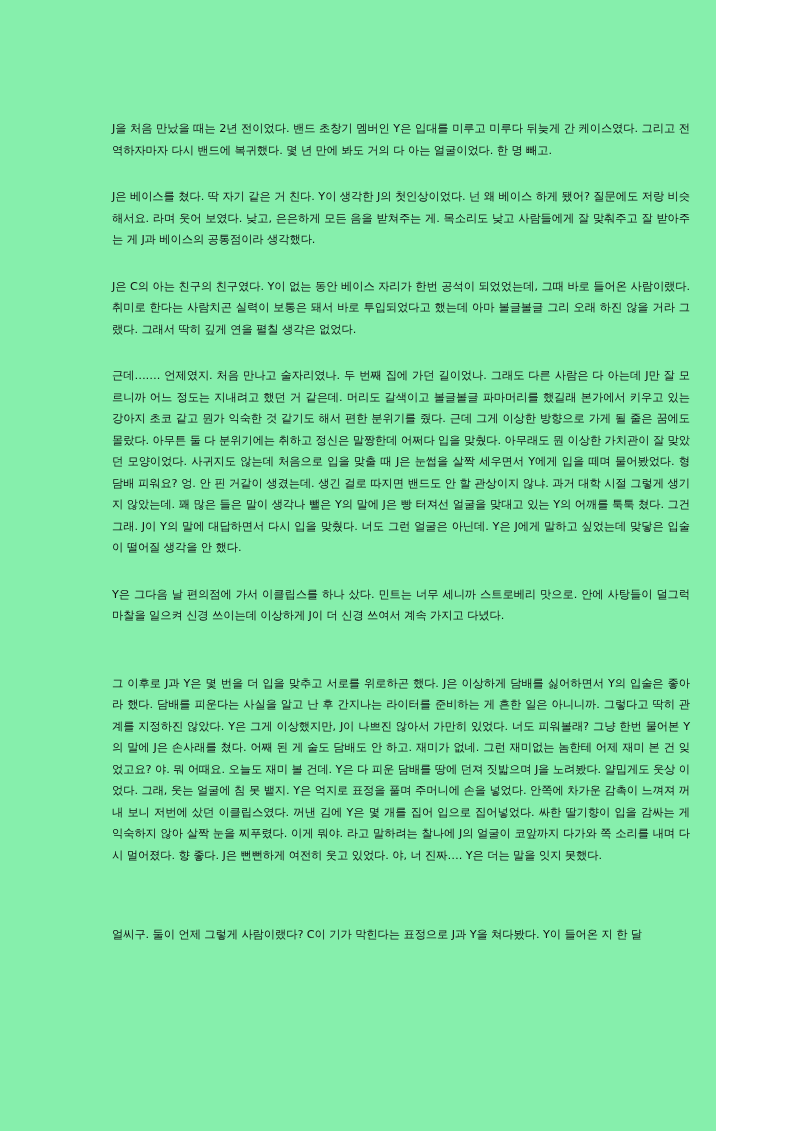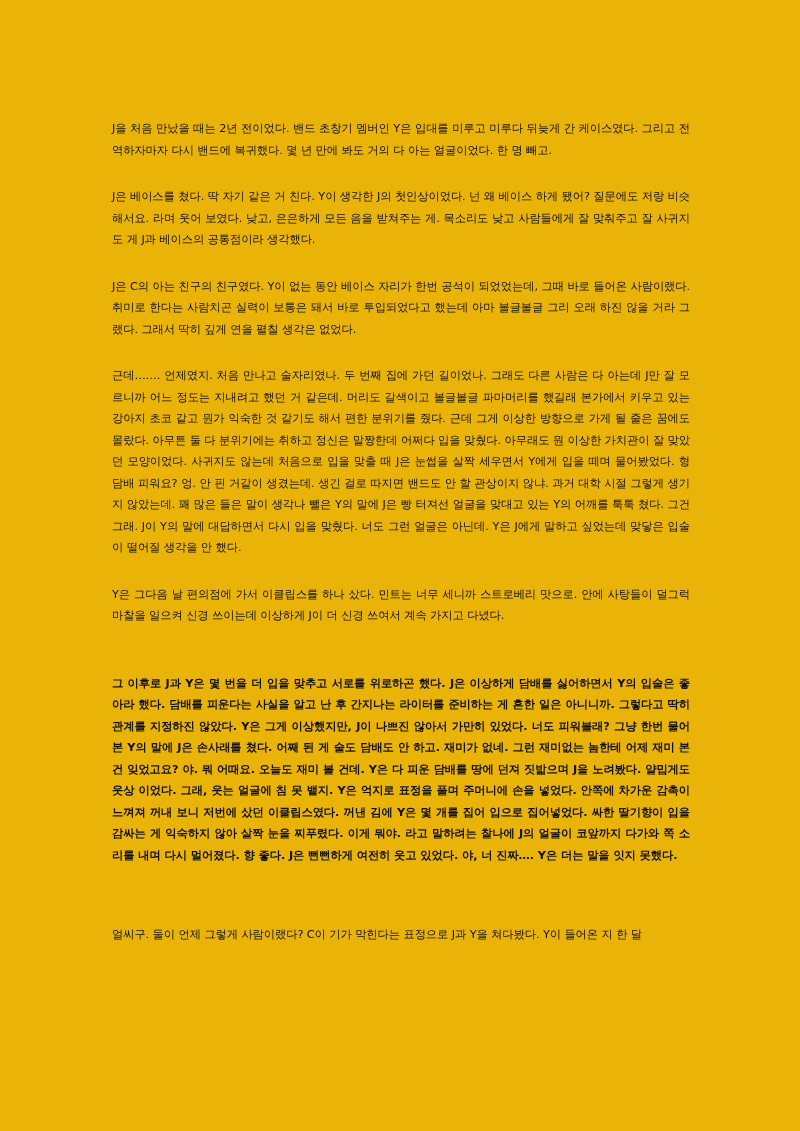--- a/index.html
+++ b/index.html
@@ -9,23 +9,23 @@
   }
   body {
     width: 800px;
     height: 1131px;
     font-family: "DejaVu Sans", "Liberation Sans", sans-serif;
     color: #000000;
     overflow: hidden;
   }
   .page {
     position: relative;
-    width: 800px;
+    width: 716px;
     height: 1131px;
-    background: #eab308;
+    background: #86efac;
     box-sizing: border-box;
   }
   .content {
     position: absolute;
     left: 112px;
     top: 118px;
     width: 578px;
   }
   .para {
     font-size: 11.3px;
@@ -38,29 +38,28 @@
     color: #111111;
   }
   .para:last-child {
     margin-bottom: 0;
   }
   .gap-large {
     margin-bottom: 46px;
   }
   .gap-xlarge {
     margin-bottom: 58px;
-    font-weight: bold;
   }
 </style>
 </head>
 <body>
 
 <div class="page">
   <div class="content">
     <p class="para">J을 처음 만났을 때는 2년 전이었다. 밴드 초창기 멤버인 Y은 입대를 미루고 미루다 뒤늦게 간 케이스였다. 그리고 전역하자마자 다시 밴드에 복귀했다. 몇 년 만에 봐도 거의 다 아는 얼굴이었다. 한 명 빼고.</p>
-    <p class="para">J은 베이스를 쳤다. 딱 자기 같은 거 친다. Y이 생각한 J의 첫인상이었다. 넌 왜 베이스 하게 됐어? 질문에도 저랑 비슷해서요. 라며 웃어 보였다. 낮고, 은은하게 모든 음을 받쳐주는 게. 목소리도 낮고 사람들에게 잘 맞춰주고 잘 사귀지도 게 J과 베이스의 공통점이라 생각했다.</p>
+    <p class="para">J은 베이스를 쳤다. 딱 자기 같은 거 친다. Y이 생각한 J의 첫인상이었다. 넌 왜 베이스 하게 됐어? 질문에도 저랑 비슷해서요. 라며 웃어 보였다. 낮고, 은은하게 모든 음을 받쳐주는 게. 목소리도 낮고 사람들에게 잘 맞춰주고 잘 받아주는 게 J과 베이스의 공통점이라 생각했다.</p>
     <p class="para">J은 C의 아는 친구의 친구였다. Y이 없는 동안 베이스 자리가 한번 공석이 되었었는데, 그때 바로 들어온 사람이랬다. 취미로 한다는 사람치곤 실력이 보통은 돼서 바로 투입되었다고 했는데 아마 볼글볼글 그리 오래 하진 않을 거라 그랬다. 그래서 딱히 깊게 연을 펼칠 생각은 없었다.</p>
     <p class="para">근데……. 언제였지. 처음 만나고 술자리였나. 두 번째 집에 가던 길이었나. 그래도 다른 사람은 다 아는데 J만 잘 모르니까 어느 정도는 지내려고 했던 거 같은데. 머리도 갈색이고 볼글볼글 파마머리를 했길래 본가에서 키우고 있는 강아지 초코 같고 뭔가 익숙한 것 같기도 해서 편한 분위기를 줬다. 근데 그게 이상한 방향으로 가게 될 줄은 꿈에도 몰랐다. 아무튼 둘 다 분위기에는 취하고 정신은 말짱한데 어쩌다 입을 맞췄다. 아무래도 뭔 이상한 가치관이 잘 맞았던 모양이었다. 사귀지도 않는데 처음으로 입을 맞출 때 J은 눈썹을 살짝 세우면서 Y에게 입을 떼며 물어봤었다. 형 담배 피워요? 엉. 안 핀 거같이 생겼는데. 생긴 걸로 따지면 밴드도 안 할 관상이지 않냐. 과거 대학 시절 그렇게 생기지 않았는데. 꽤 많은 들은 말이 생각나 뺄은 Y의 말에 J은 빵 터져선 얼굴을 맞대고 있는 Y의 어깨를 툭툭 쳤다. 그건 그래. J이 Y의 말에 대답하면서 다시 입을 맞췄다. 너도 그런 얼굴은 아닌데. Y은 J에게 말하고 싶었는데 맞닿은 입술이 떨어질 생각을 안 했다.</p>
     <p class="para gap-large">Y은 그다음 날 편의점에 가서 이클립스를 하나 샀다. 민트는 너무 세니까 스트로베리 맛으로. 안에 사탕들이 덜그럭 마찰을 일으켜 신경 쓰이는데 이상하게 J이 더 신경 쓰여서 계속 가지고 다녔다.</p>
     <p class="para gap-xlarge">그 이후로 J과 Y은 몇 번을 더 입을 맞추고 서로를 위로하곤 했다. J은 이상하게 담배를 싫어하면서 Y의 입술은 좋아라 했다. 담배를 피운다는 사실을 알고 난 후 간지나는 라이터를 준비하는 게 흔한 일은 아니니까. 그렇다고 딱히 관계를 지정하진 않았다. Y은 그게 이상했지만, J이 나쁘진 않아서 가만히 있었다. 너도 피워볼래? 그냥 한번 물어본 Y의 말에 J은 손사래를 쳤다. 어째 된 게 술도 담배도 안 하고. 재미가 없네. 그런 재미없는 놈한테 어제 재미 본 건 잊었고요? 야. 뭐 어때요. 오늘도 재미 볼 건데. Y은 다 피운 담배를 땅에 던져 짓밟으며 J을 노려봤다. 얄밉게도 웃상 이었다. 그래, 웃는 얼굴에 침 못 뱉지. Y은 억지로 표정을 풀며 주머니에 손을 넣었다. 안쪽에 차가운 감촉이 느껴져 꺼내 보니 저번에 샀던 이클립스였다. 꺼낸 김에 Y은 몇 개를 집어 입으로 집어넣었다. 싸한 딸기향이 입을 감싸는 게 익숙하지 않아 살짝 눈을 찌푸렸다. 이게 뭐야. 라고 말하려는 찰나에 J의 얼굴이 코앞까지 다가와 쪽 소리를 내며 다시 멀어졌다. 향 좋다. J은 뻔뻔하게 여전히 웃고 있었다. 야, 너 진짜…. Y은 더는 말을 잇지 못했다.</p>
     <p class="para">얼씨구. 둘이 언제 그렇게 사람이랬다? C이 기가 막힌다는 표정으로 J과 Y을 쳐다봤다. Y이 들어온 지 한 달</p>
   </div>
 </div>
 
 </body></html>

